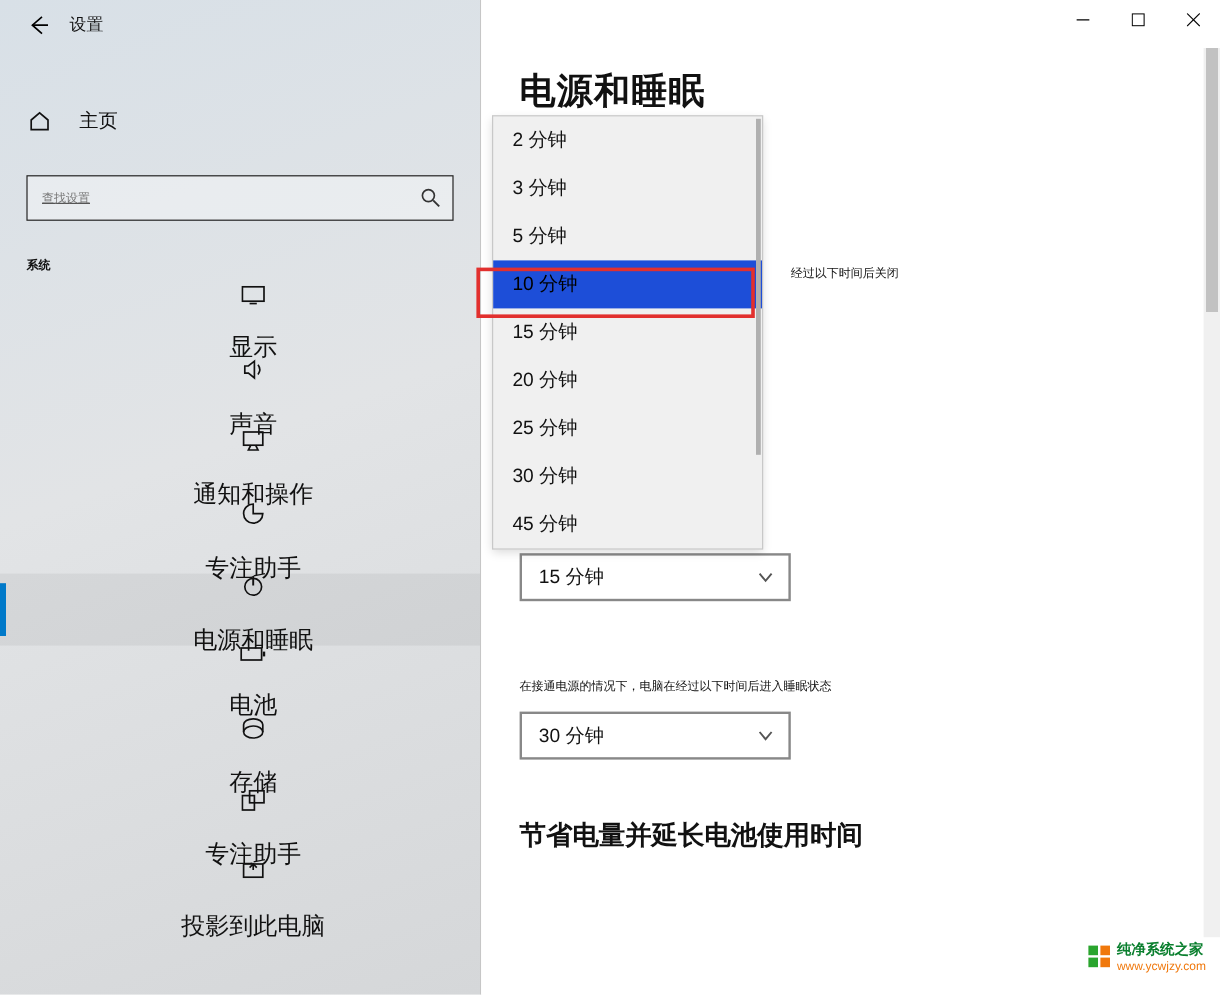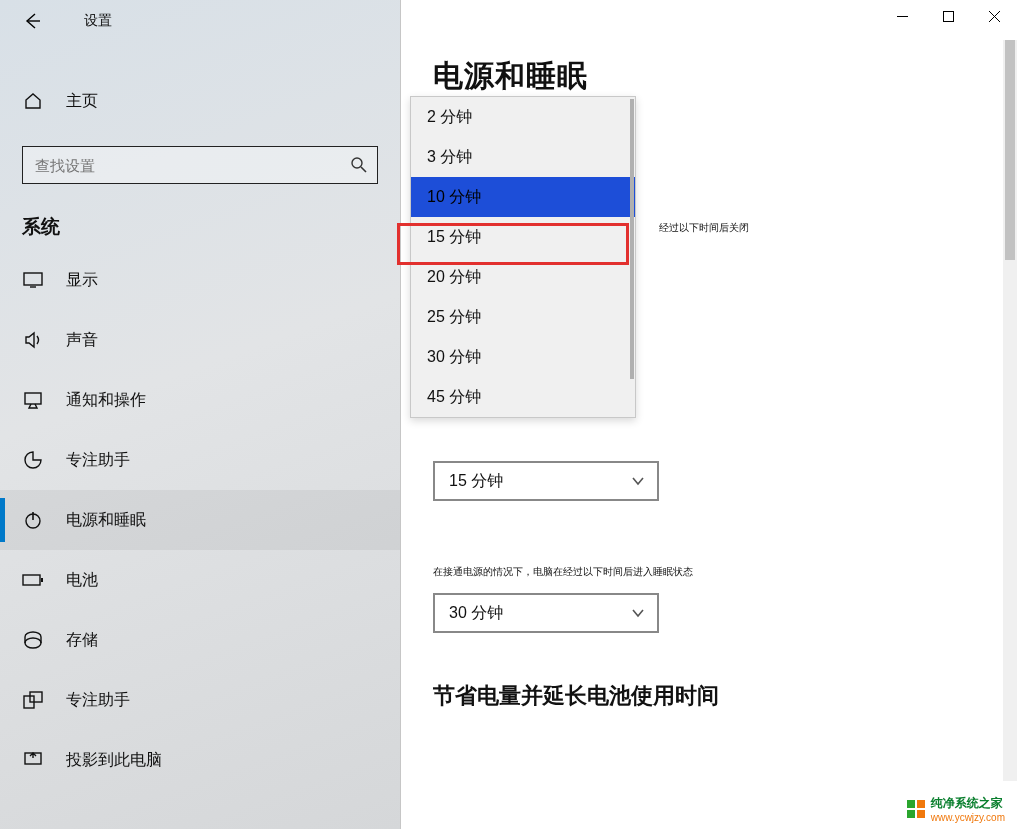--- a/index.html
+++ b/index.html
@@ -3,42 +3,42 @@
 <meta charset="utf-8">
 <style>
   * { margin:0; padding:0; box-sizing:border-box; font-family:"Microsoft YaHei","Segoe UI",sans-serif; }
   body { width:1017px; height:829px; overflow:hidden; background:#fff; position:relative; }
   .window { display:flex; width:100%; height:100%; position:relative; }
 
   
   .win-controls { position:absolute; top:0; right:0; display:flex; z-index:5; }
   .win-btn { width:46px; height:32px; display:flex; align-items:center; justify-content:center; color:#000; font-size:11px; }
   .win-btn svg { width:11px; height:11px; }
-  .watermark { position:absolute; right:12px; bottom:6px; font-size:12px; color:#0a7f2e; font-weight:600; z-index:20; display:flex; align-items:center; gap:6px; }
+  .watermark { position:absolute; right:12px; bottom:18px; font-size:12px; color:#0a7f2e; font-weight:600; z-index:20; display:flex; align-items:center; gap:6px; }
   .watermark .url { display:block; font-size:10px; color:#f0780c; font-weight:400; }
   .wm-logo { display:grid; grid-template-columns:8px 8px; grid-template-rows:8px 8px; gap:2px; }
   .wm-logo span:nth-child(1){background:#2aa52e;}
   .wm-logo span:nth-child(2){background:#f0780c;}
   .wm-logo span:nth-child(3){background:#2aa52e;}
   .wm-logo span:nth-child(4){background:#f0780c;}
 
   
   .sidebar { width:401px; height:100%; background:linear-gradient(160deg,#d8e0e7 0%,#e2e4e6 45%,#d5d7d9 100%); border-right:1px solid #c6c6c6; padding-top:0; position:relative; }
-  .titlebar { display:flex; align-items:center; height:42px; padding-left:22px; gap:42px; }
+  .titlebar { display:flex; align-items:center; height:42px; padding-left:22px; gap:16px; }
   .back-btn { width:20px; height:20px; display:flex; align-items:center; justify-content:center; }
   .title { font-size:14px; color:#111; }
   .home-row { display:flex; align-items:center; height:54px; padding-left:22px; gap:22px; margin-top:32px; }
   .home-row .ico { width:22px; display:flex; justify-content:center; }
   .home-row span.lbl { font-size:16px; color:#111; }
   .search-wrap { margin:18px 22px 0 22px; position:relative; }
-  .search-wrap input { width:100%; height:38px; border:1px solid #222; background:rgba(255,255,255,0.35); padding:0 40px 0 12px; font-size:15px; color:#555; outline:none; }
+  .search-wrap input { width:100%; height:38px; border:1px solid #222; background:rgba(255,255,255,0.35); padding:0 40px 0 12px; font-size:10px; color:#555; outline:none;text-decoration:underline; }
   .search-wrap .sicon { position:absolute; right:10px; top:50%; transform:translateY(-50%); }
-  .cat { padding:30px 22px 10px; font-size:19px; font-weight:600; color:#111; }
+  .cat { padding:30px 22px 10px; font-size:10px; font-weight:600; color:#111; }
   .nav { list-style:none; }
-  .nav li { display:flex; align-items:center; height:60px; padding-left:22px; gap:22px; font-size:16px; color:#111; position:relative; }
+  .nav li { display:flex; align-items:center; height:60px; padding-left:22px; gap:22px; font-size:20px; color:#111; position:relative;flex-direction:column; }
   .nav li.active { background:rgba(0,0,0,0.05); }
   .nav li.active::before { content:""; position:absolute; left:0; top:8px; bottom:8px; width:5px; background:#0079c9; }
   .nav li .ico { width:22px; display:flex; justify-content:center; }
 
   
   .main { flex:1; position:relative; background:#fff; }
   .scroll-track { position:absolute; right:0; top:40px; bottom:48px; width:14px; background:#f0f0f0; }
   .scroll-thumb { position:absolute; right:2px; top:0; width:10px; height:220px; background:#c2c2c2; }
   .content { padding:56px 0 0 32px; }
   h1 { font-size:30px; font-weight:600; color:#111; letter-spacing:1px; }
@@ -238,20 +238,21 @@
       <h2>节省电量并延长电池使用时间</h2>
 
     </div>
   </div>
 
   <div class="dropdown">
     <div class="inner">
       <ul id="dd">
           <li>2 分钟</li>
           <li>3 分钟</li>
+          <li>5 分钟</li>
           <li class="sel">10 分钟</li>
           <li>15 分钟</li>
           <li>20 分钟</li>
           <li>25 分钟</li>
           <li>30 分钟</li>
           <li>45 分钟</li>
         </ul>
       <div class="dd-scroll"></div>
     </div>
     <div class="dd-highlight"></div>

